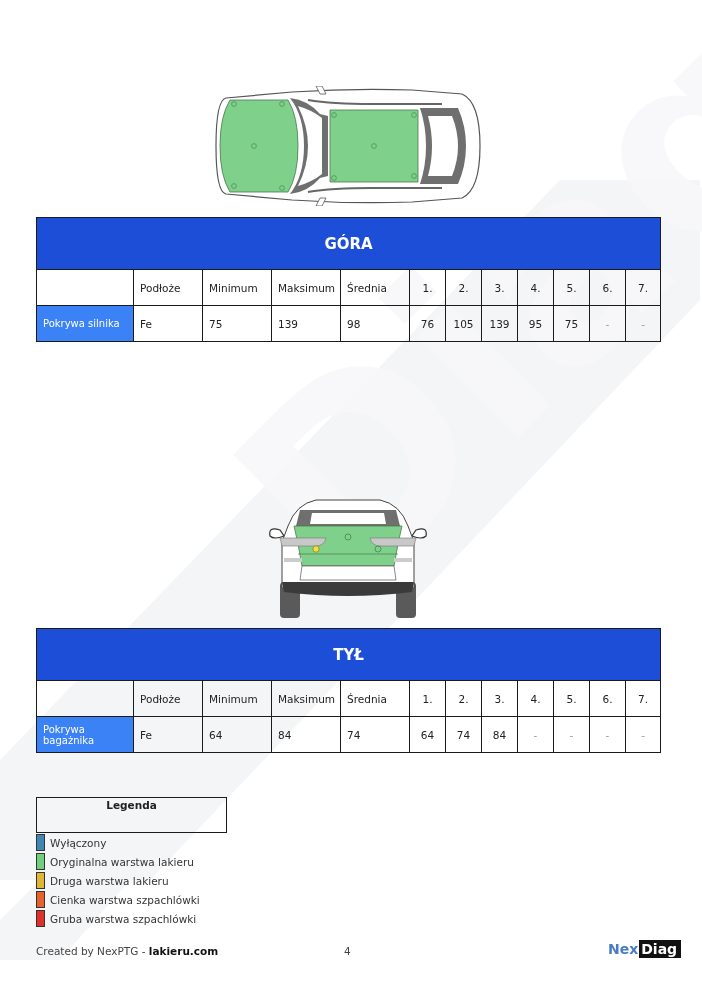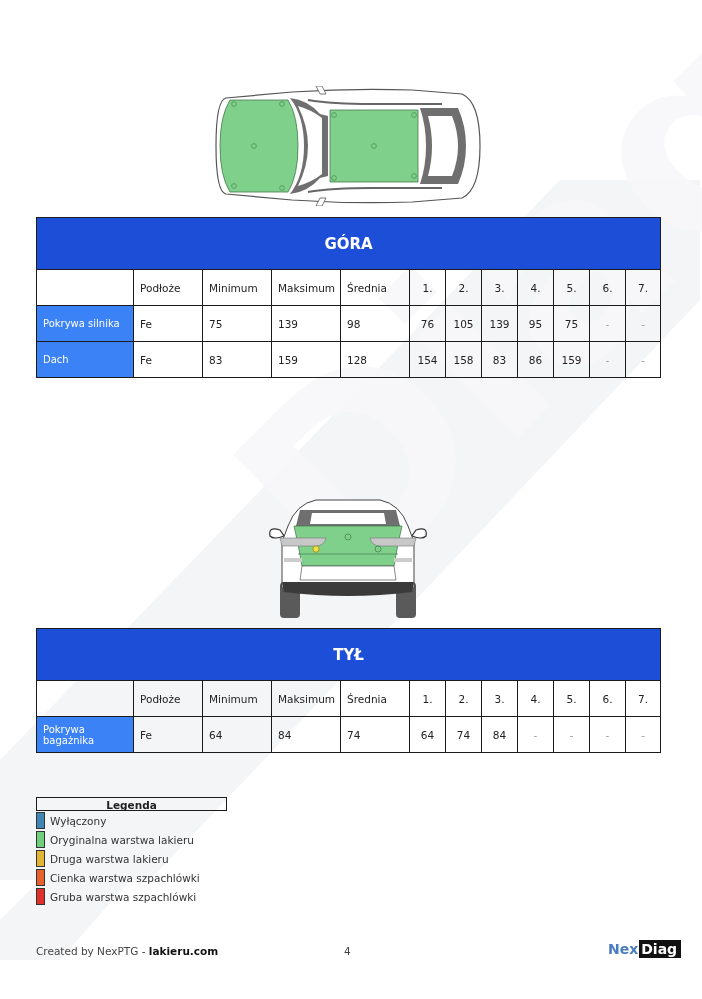--- a/index.html
+++ b/index.html
@@ -14,21 +14,21 @@
   table.meas { position: absolute; left: 36px; border-collapse: collapse; z-index: 2; table-layout: fixed; width: 624px; }
   table.meas td, table.meas th { border: 1.5px solid #1b1b1b; font-size: 10.5px; font-weight: normal; text-align: left; padding: 0 6px; height: 36px; color: #222; }
   table.meas th.title { background: #1d4ed8; color: #ffffff; font-weight: bold; font-size: 15px; text-align: center; height: 52px; }
   table.meas td.num { text-align: center; padding: 0 2px; }
   table.meas td.label { background: #3b82f6; color: #ffffff; font-size: 10px; line-height: 11px; }
   table.meas td.dash { color: #999; }
   #table-gora { top: 217px; }
   #table-tyl { top: 628px; }
 
   .legend { position: absolute; left: 36px; top: 797px; width: 191px; z-index: 2; }
-  .legend-title { border: 1.5px solid #1b1b1b; height: 14px; font-size: 10.5px; font-weight: bold; text-align: center; line-height: 15px; }
+  .legend-title { border: 1.5px solid #1b1b1b; height: 36px; font-size: 10.5px; font-weight: bold; text-align: center; line-height: 15px; }
   .legend-item { display: flex; align-items: center; height: 19px; margin-top: 0px; }
   .legend-swatch { width: 9px; height: 17px; border: 1px solid #333; margin-right: 5px; }
   .legend-label { font-size: 10.5px; color: #333; }
 
   .footer-left { position: absolute; left: 36px; top: 945px; font-size: 10.5px; color: #444; z-index: 2; }
   .footer-left b { color: #111; }
   .page-num { position: absolute; left: 344px; top: 945px; font-size: 10.5px; color: #444; z-index: 2; }
   .logo { position: absolute; left: 598px; top: 940px; height: 18px; display: flex; align-items: stretch; z-index: 2; font-weight: bold; font-size: 14px; margin-left: 10px; }
   .logo-nex { color: #4a7cc1; padding-right: 1px; line-height: 18px; }
   .logo-diag { background: #111; color: #fff; padding: 0 4px 0 2px; line-height: 18px; }
@@ -123,34 +123,20 @@
     <td>139</td>
     <td>98</td>
     <td class="num">76</td>
     <td class="num">105</td>
     <td class="num">139</td>
     <td class="num">95</td>
     <td class="num">75</td>
     <td class="num dash">-</td>
     <td class="num dash">-</td>
   </tr>
-  <tr>
-    <td class="label">Dach</td>
-    <td>Fe</td>
-    <td>83</td>
-    <td>159</td>
-    <td>128</td>
-    <td class="num">154</td>
-    <td class="num">158</td>
-    <td class="num">83</td>
-    <td class="num">86</td>
-    <td class="num">159</td>
-    <td class="num dash">-</td>
-    <td class="num dash">-</td>
-  </tr>
 </tbody>
   </table>
 
 <svg class="car-rear" viewBox="0 0 164 124">
 
   <path d="M14,34 Q2,30 4,40 Q8,44 18,40 Z" fill="#fff" stroke="#333" stroke-width="1.2"></path>
   <path d="M150,34 Q162,30 160,40 Q156,44 146,40 Z" fill="#fff" stroke="#333" stroke-width="1.2"></path>
 
   <rect x="14" y="86" width="20" height="36" rx="4" fill="#5a5a5a"></rect>
   <rect x="130" y="86" width="20" height="36" rx="4" fill="#5a5a5a"></rect>

